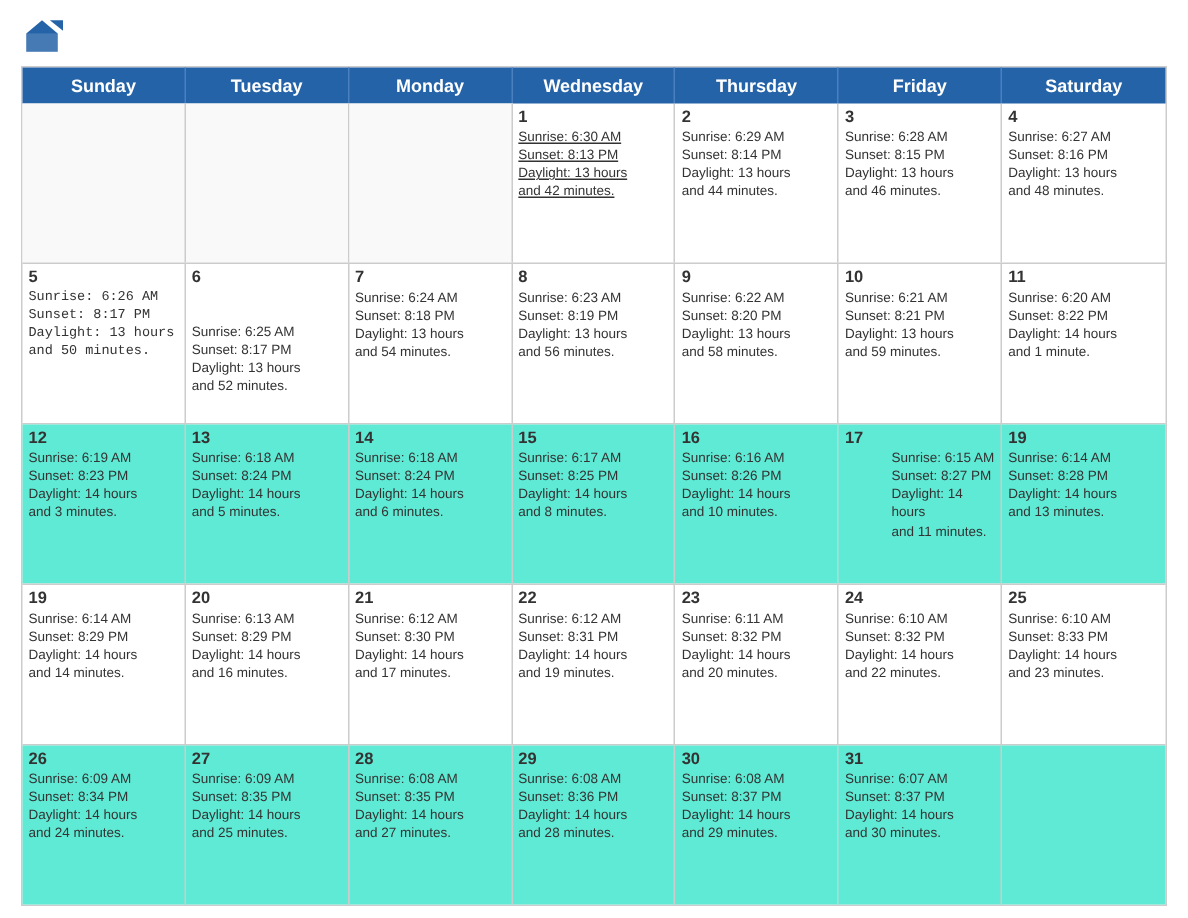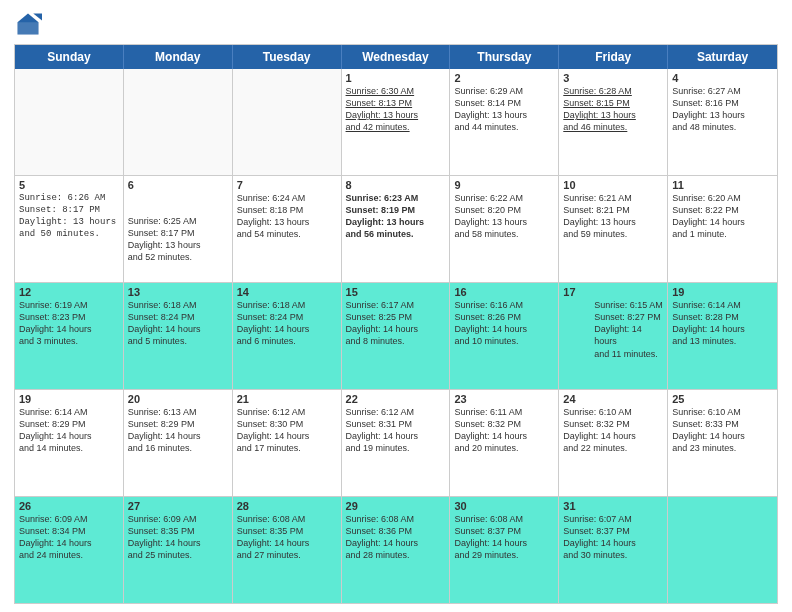--- a/index.html
+++ b/index.html
@@ -126,22 +126,22 @@
     </div>
     <div class="title-block">
       <div class="month-title"></div>
       <div class="location"></div>
     </div>
   </div>
 
   <div class="calendar">
     <div class="cal-header">
     <div class="cal-header-cell">Sunday</div>
+        <div class="cal-header-cell">Tuesday</div>
         <div class="cal-header-cell">Monday</div>
-        <div class="cal-header-cell">Tuesday</div>
         <div class="cal-header-cell">Wednesday</div>
         <div class="cal-header-cell">Thursday</div>
         <div class="cal-header-cell">Friday</div>
         <div class="cal-header-cell">Saturday</div>
       </div>
     <div class="cal-body">
     <div class="cal-row">
           <div class="cal-cell empty"></div>
           <div class="cal-cell empty"></div>
           <div class="cal-cell empty"></div>
@@ -154,21 +154,21 @@
           </div>
           <div class="cal-cell">
             <div class="day-num">2</div>
             <div class="cell-info" style="white-space: pre-line;">Sunrise: 6:29 AM
 Sunset: 8:14 PM
 Daylight: 13 hours
 and 44 minutes.</div>
           </div>
           <div class="cal-cell">
             <div class="day-num">3</div>
-            <div class="cell-info" style="white-space: pre-line; text-decoration: underline;">Sunrise: 6:28 AM
+            <div class="cell-info" style="white-space: pre-line;">Sunrise: 6:28 AM
 Sunset: 8:15 PM
 Daylight: 13 hours
 and 46 minutes.</div>
           </div>
           <div class="cal-cell">
             <div class="day-num">4</div>
             <div class="cell-info" style="white-space: pre-line;">Sunrise: 6:27 AM
 Sunset: 8:16 PM
 Daylight: 13 hours
 and 48 minutes.</div>
@@ -191,21 +191,21 @@
           </div>
           <div class="cal-cell">
             <div class="day-num">7</div>
             <div class="cell-info" style="white-space: pre-line;">Sunrise: 6:24 AM
 Sunset: 8:18 PM
 Daylight: 13 hours
 and 54 minutes.</div>
           </div>
           <div class="cal-cell">
             <div class="day-num">8</div>
-            <div class="cell-info" style="white-space: pre-line; font-weight: bold;">Sunrise: 6:23 AM
+            <div class="cell-info" style="white-space: pre-line;">Sunrise: 6:23 AM
 Sunset: 8:19 PM
 Daylight: 13 hours
 and 56 minutes.</div>
           </div>
           <div class="cal-cell">
             <div class="day-num">9</div>
             <div class="cell-info" style="white-space: pre-line;">Sunrise: 6:22 AM
 Sunset: 8:20 PM
 Daylight: 13 hours
 and 58 minutes.</div>

